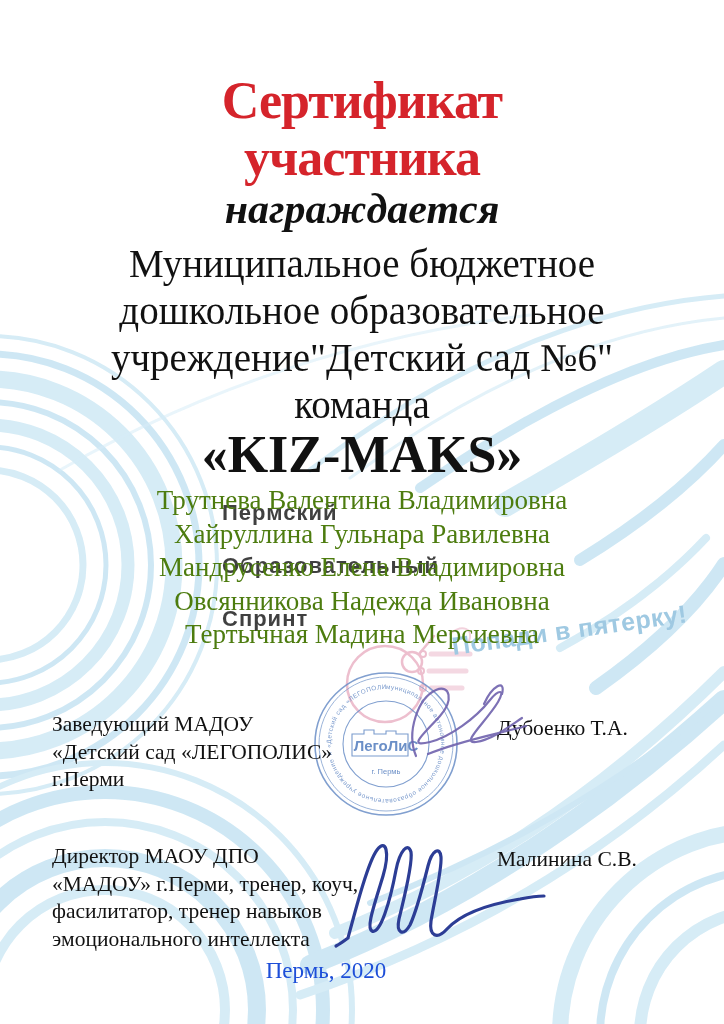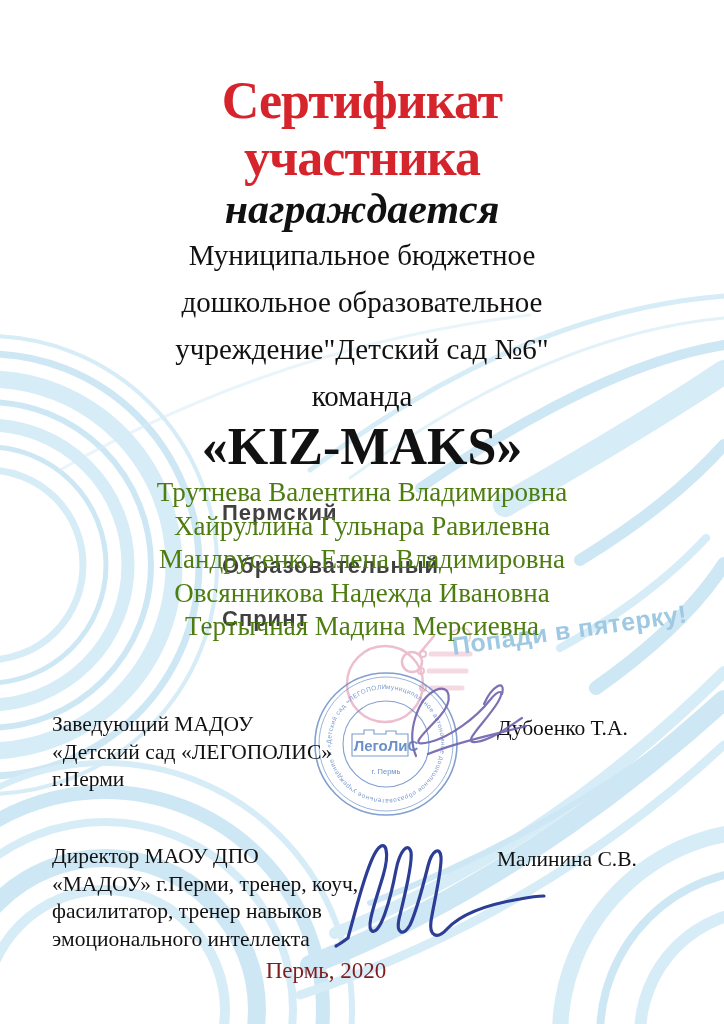--- a/index.html
+++ b/index.html
@@ -29,39 +29,39 @@
   .content{position:absolute;top:0;left:0;width:724px;text-align:center;z-index:2;}
   .title{
     margin-top:72px;
     font-family:Liberation Serif, serif;font-weight:bold;
     font-size:52px;line-height:57px;letter-spacing:-1px;color:#d5242b;
   }
   .subtitle{
     font-size:42px;line-height:46px;
     font-style:italic;font-weight:bold;color:#111;
   }
-  .org-block{font-size:29px;line-height:47px;color:#111;}
+  .org-block{margin-top:8px;font-size:39px;line-height:47px;color:#111;}
   .team-name{
     margin-top:2px;font-size:52px;line-height:50px;font-weight:bold;
     letter-spacing:0px;color:#111;
   }
   .members{margin-top:4px;font-size:27px;line-height:33.5px;color:#4d7c0f;}
   
   .sig-role{position:absolute;z-index:3;text-align:left;font-size:21.5px;line-height:27.5px;color:#111;}
   .sig-role-1{left:52px;top:711px;}
   .sig-role-2{left:52px;top:843px;}
   .sig-name{position:absolute;z-index:3;font-size:21.5px;color:#111;white-space:nowrap;}
   .sig-name-1{left:497px;top:716px;}
   .sig-name-2{left:497px;top:847px;}
   .stamp{position:absolute;left:300px;top:658px;z-index:2;}
   .autograph-1{position:absolute;left:388px;top:670px;z-index:4;}
   .autograph-2{position:absolute;left:326px;top:830px;z-index:4;}
   .footer{
     position:absolute;left:0;top:958px;width:652px;z-index:3;
-    text-align:center;font-size:23px;color:#7f1d1d;
+    text-align:center;font-size:23px;color:#1d4ed8;
   }
 </style>
 </head>
 <body>
 
 <svg class="bg-layer" width="724" height="1024" viewBox="0 0 724 1024">
   <g fill="none" stroke="#d2eaf5" opacity="0.9">
 
     <g>
       <circle cx="-12" cy="565" r="95" stroke-width="7"></circle>

